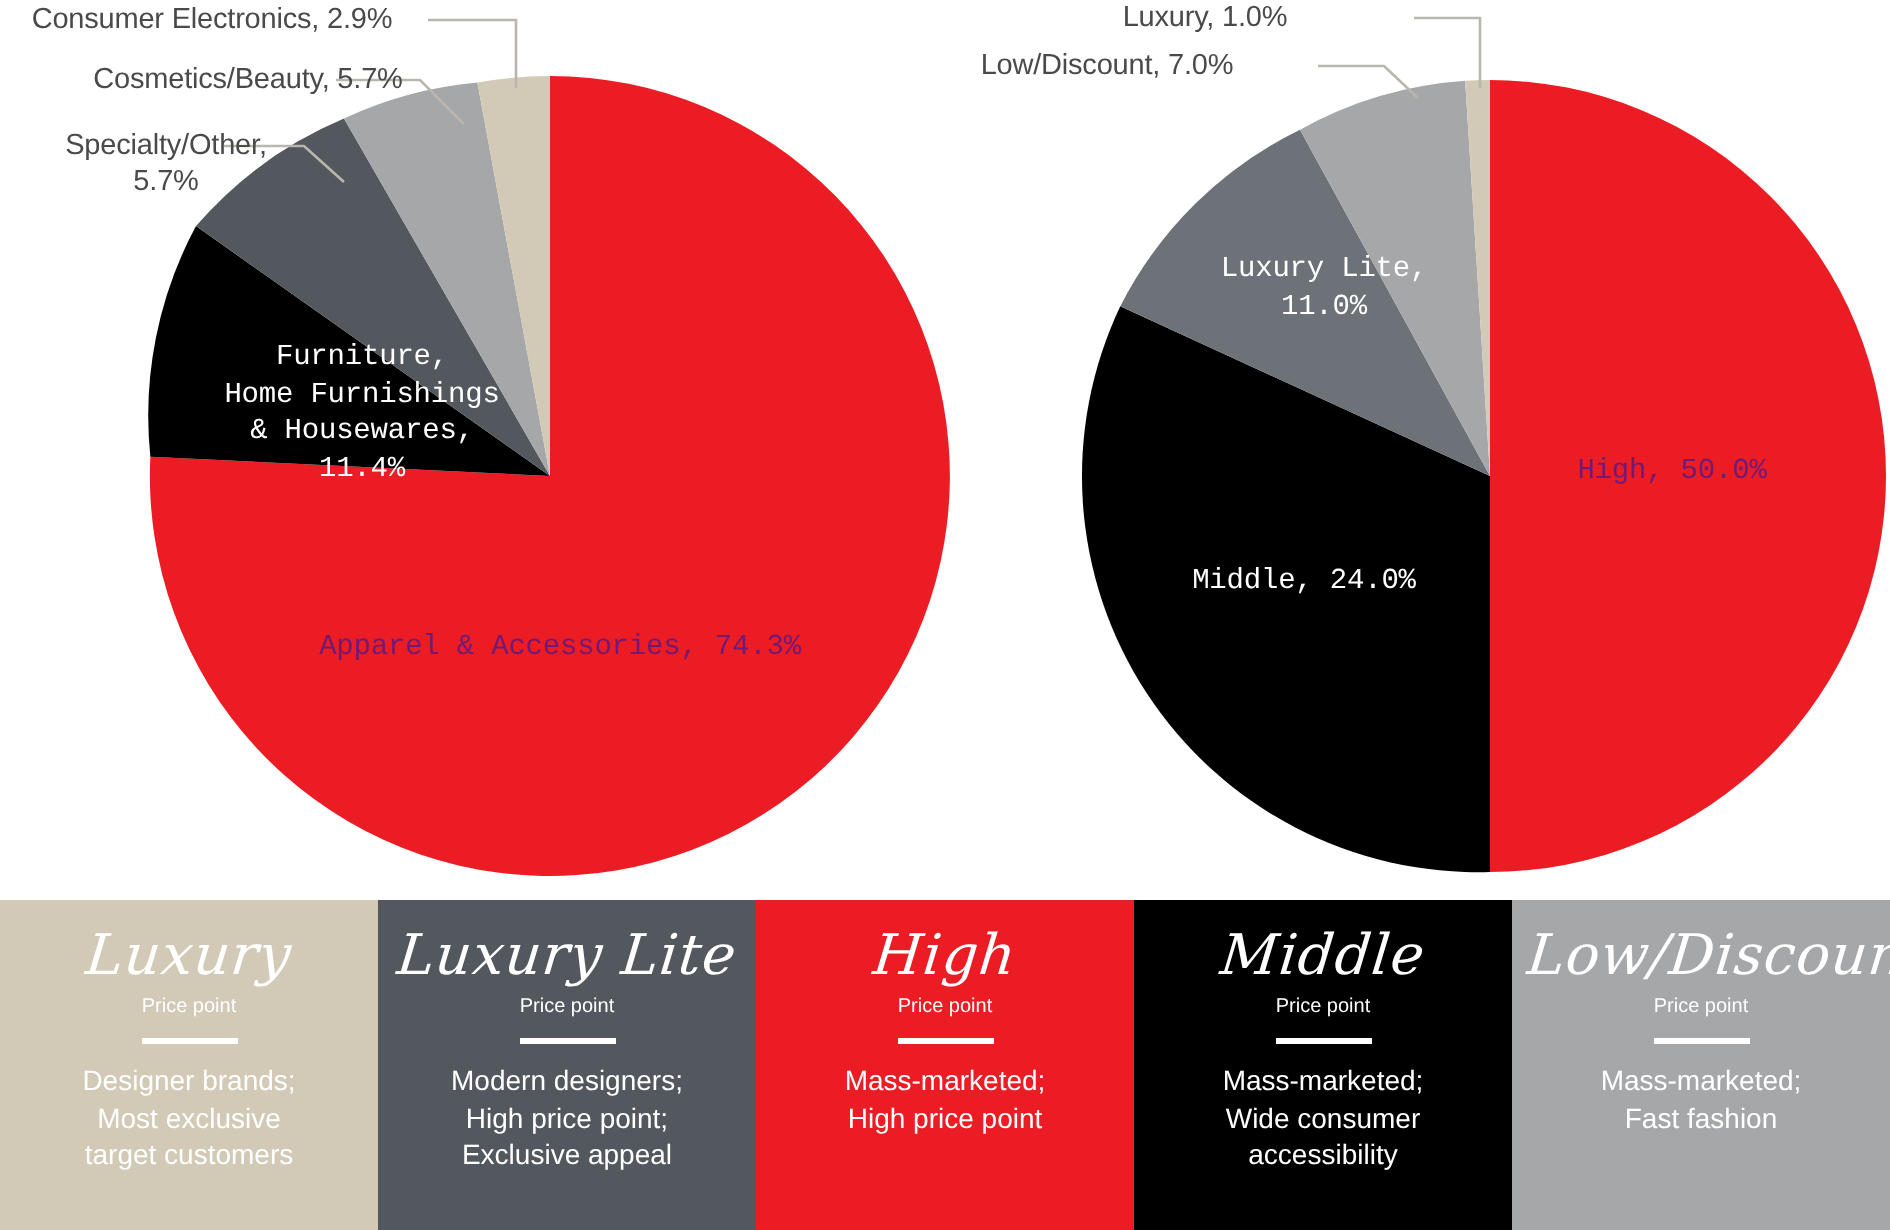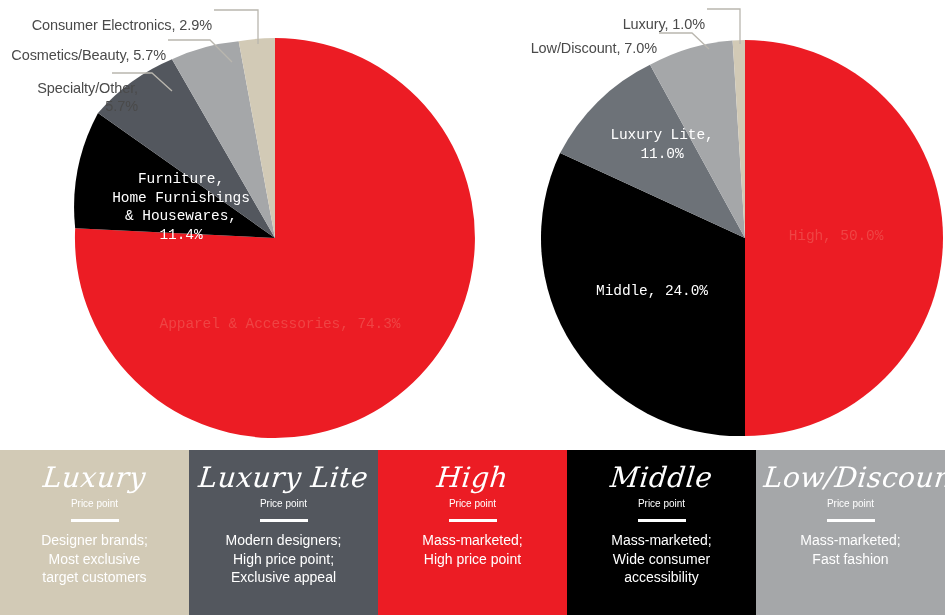--- a/index.html
+++ b/index.html
@@ -26,34 +26,34 @@
   .pie-svg { position: absolute; top: 0; left: 0; }
 
   .callout {
     position: absolute;
     color: #4a4a4a;
     font-size: 14.5px;
     line-height: 1.25;
     white-space: pre-line;
     letter-spacing: -0.1px;
   }
-  .callout.right { text-align: right; margin-top: 15px; }
+  .callout.right { text-align: center; }
 
   
   .inner-label {
     position: absolute;
     font-size: 14.5px;
     line-height: 1.28;
     text-align: center;
     white-space: pre-line;
     letter-spacing: -0.1px;
     font-family: Liberation Mono, monospace;
   }
   .inner-label.on-dark { color: #ffffff; }
-  .inner-label.on-red  { color: #ef4444; }
+  .inner-label.on-red  { color: #701a75; }
 
   
   #legend-strip {
     position: absolute;
     left: 0;
     top: 450px;
     width: 945px;
     height: 165px;
     display: flex;
   }
@@ -133,21 +133,21 @@
     <path fill="#a5a7a9" d="M 745 238 L 650.00 64.85 A 198 198 0 0 1 732.57 40.39 Z"></path>
 
     <path fill="#d2cab6" d="M 745 238 L 732.57 40.39 A 198 198 0 0 1 745 40 Z"></path>
 
     <polyline points="707,9 740,9 740,44" fill="none" stroke="#b9b6ae" stroke-width="1.3"></polyline>
     <polyline points="659,33 692,33 709,49" fill="none" stroke="#b9b6ae" stroke-width="1.3"></polyline>
   </svg>
 
   <div class="callout right" style="left:0px; top:1px; width:212px;">Consumer Electronics, 2.9%</div>
 
-  <div class="callout right" style="left:0px; top:31px; width:166px;">Cosmetics/Beauty, 5.7%</div>
+  <div class="callout right" style="left:0px; top:31px; width:166px;padding-left:41px;">Cosmetics/Beauty, 5.7%</div>
 
   <div class="callout right" style="left:0px; top:64px; width:110px;padding-left:28px;">Specialty/Other,
 5.7%</div>
 
   <div class="inner-label on-dark" style="left:86px; top:170px; width:190px;">Furniture,
 Home Furnishings
 &amp; Housewares,
 11.4%</div>
 
   <div class="inner-label on-red" style="left:155px; top:315px; width:250px;">Apparel &amp; Accessories, 74.3%</div>

